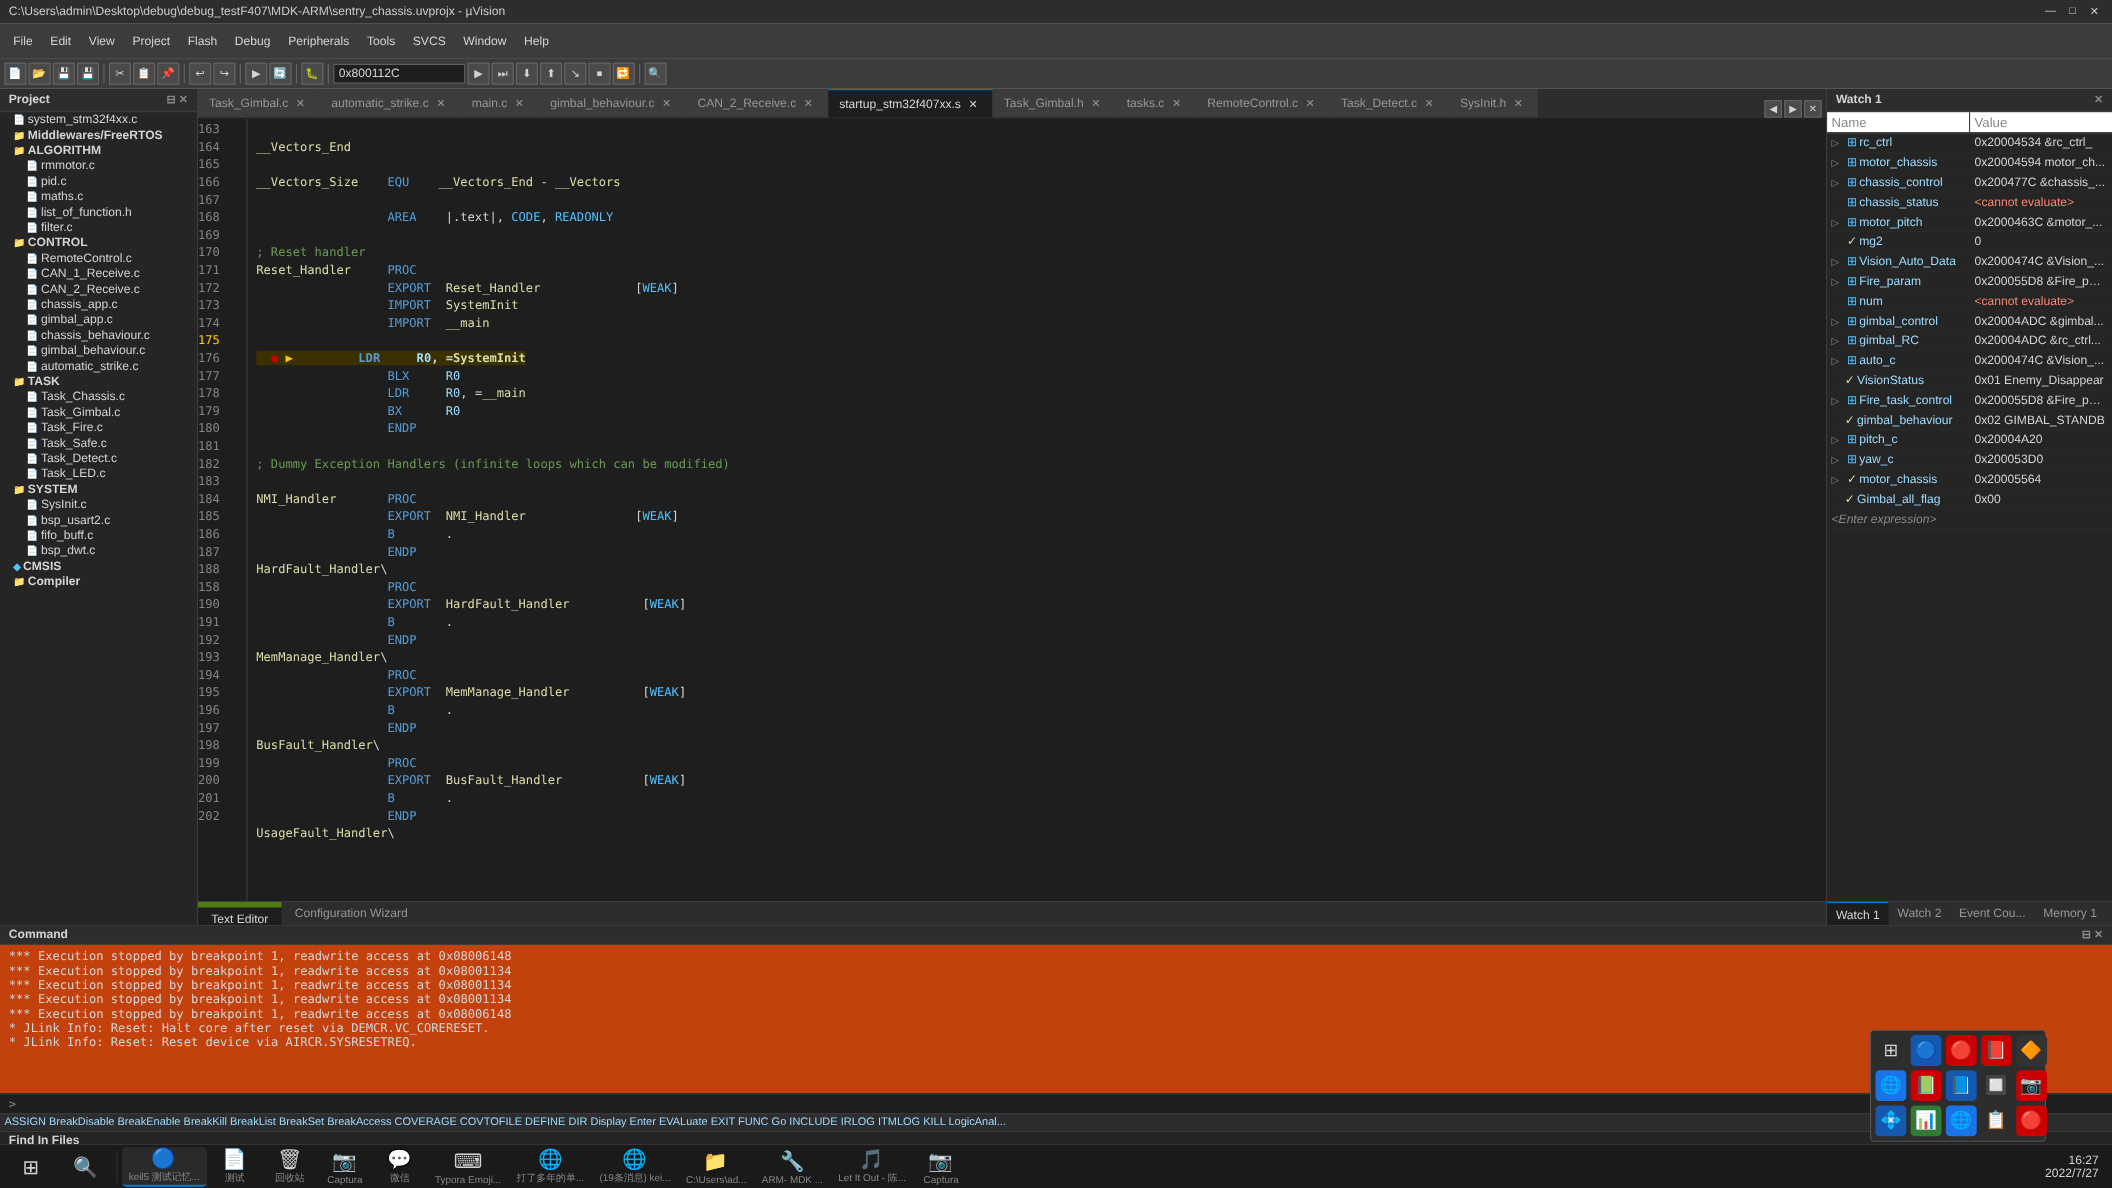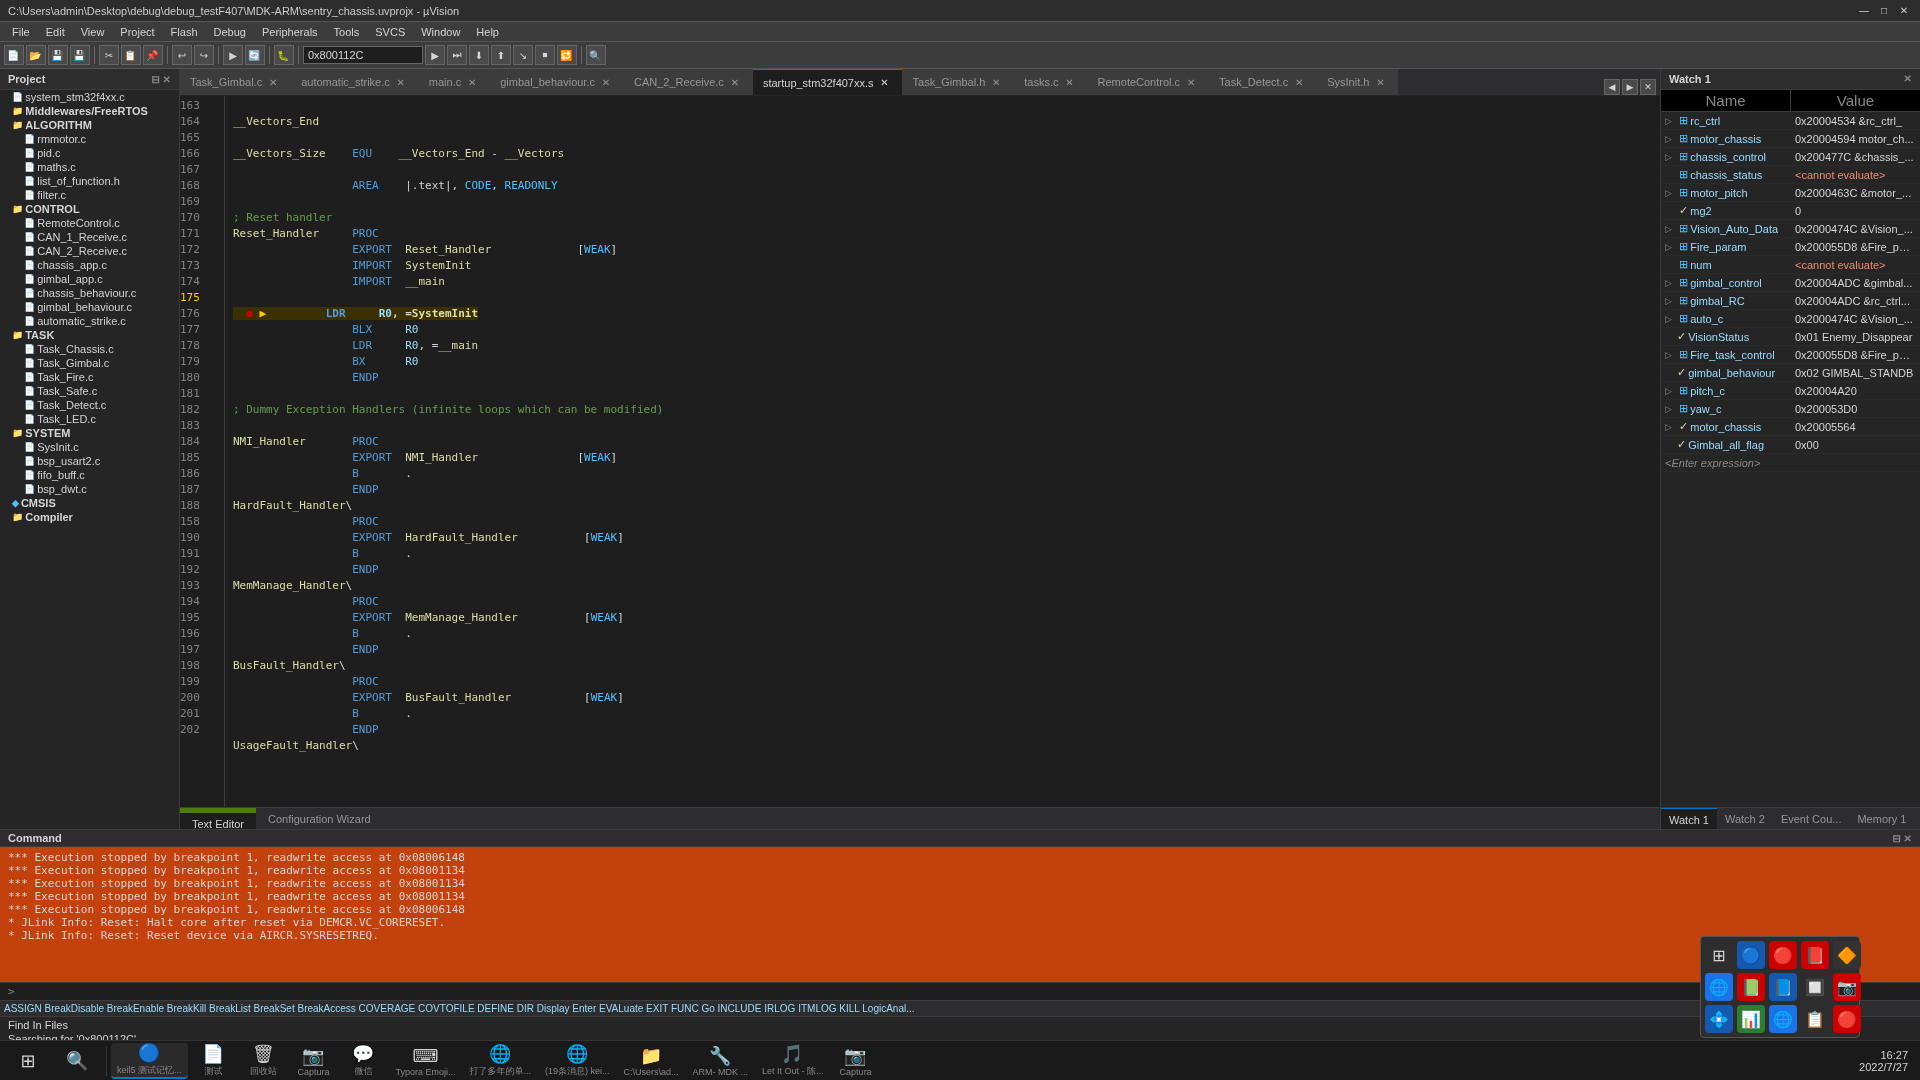--- a/index.html
+++ b/index.html
@@ -4,21 +4,21 @@
   <style>
     * { margin: 0; padding: 0; box-sizing: border-box; }
     body { font-family: 'Segoe UI', Tahoma, sans-serif; font-size: 11px; background: #1e1e1e; color: #d4d4d4; width: 1920px; height: 1080px; overflow: hidden; }
     
     
     #title-bar { background: #2d2d2d; height: 22px; display: flex; align-items: center; padding: 0 8px; color: #ccc; font-size: 11px; justify-content: space-between; border-bottom: 1px solid #555; }
     #title-bar .win-controls { display: flex; gap: 4px; }
     #title-bar .win-btn { width: 16px; height: 16px; cursor: pointer; display: flex; align-items: center; justify-content: center; font-size: 10px; color: #ccc; }
 
     
-    #menu-bar { background: #3c3c3c; height: 20px; display: flex; align-items: center; padding: 0 4px; border-bottom: 1px solid #555; }
+    #menu-bar { background: #3c3c3c; height: 32px; display: flex; align-items: center; padding: 0 4px; border-bottom: 1px solid #555; }
     .menu-item { padding: 0 8px; height: 20px; line-height: 20px; cursor: pointer; font-size: 11px; color: #d4d4d4; }
 
     
     #toolbars { background: #3c3c3c; border-bottom: 1px solid #555; padding: 2px 4px; display: flex; flex-direction: column; gap: 2px; }
     .toolbar-row { display: flex; align-items: center; gap: 2px; height: 22px; }
     .tb-btn { width: 20px; height: 20px; background: #4a4a4a; border: 1px solid #666; cursor: pointer; display: flex; align-items: center; justify-content: center; font-size: 10px; color: #d4d4d4; }
     .tb-sep { width: 1px; height: 18px; background: #666; margin: 0 2px; }
     .tb-input { background: #1e1e1e; border: 1px solid #666; color: #d4d4d4; font-size: 11px; height: 18px; padding: 0 4px; width: 100px; }
 
     
@@ -446,21 +446,21 @@
         <div class="bottom-tab active">Text Editor</div>
         <div class="bottom-tab">Configuration Wizard</div>
       </div>
     </div>
 
     <div id="watch-panel">
       <div id="watch-panel-header">
         <span>Watch 1</span>
         <span style="font-size:10px; color:#888;">✕</span>
       </div>
-      <div style="display:flex; background:#000000; border-bottom:1px solid #3c3c3c; font-size:15px;text-align:center;">
+      <div style="display:flex; background:#ffffff; border-bottom:1px solid #3c3c3c; font-size:12px;">
         <div style="width:130px; padding:2px 4px; color:#888; border-right:1px solid #3c3c3c;">Name</div>
         <div style="flex:1; padding:2px 4px; color:#888;">Value</div>
       </div>
       <div id="watch-table">
         <div class="watch-row">
           <div class="watch-name"><span class="watch-expand">▷</span><span style="color:#4fc1ff;">⊞</span> rc_ctrl</div>
           <div class="watch-value">0x20004534 &amp;rc_ctrl_</div>
         </div>
         <div class="watch-row">
           <div class="watch-name"><span class="watch-expand">▷</span><span style="color:#4fc1ff;">⊞</span> motor_chassis</div>
@@ -563,21 +563,21 @@
       <div style="color:#d4d4d4;">* JLink Info: Reset: Reset device via AIRCR.SYSRESETREQ.</div>
     </div>
     <div id="command-input-row">
       <span style="color:#888; margin-right:4px;">&gt;</span>
       <input id="command-input" type="text" placeholder="" style="">
     </div>
     <div id="autocomplete-bar">
       <span>ASSIGN BreakDisable BreakEnable BreakKill BreakList BreakSet BreakAccess COVERAGE COVTOFILE DEFINE DIR Display Enter EVALuate EXIT FUNC Go INCLUDE IRLOG ITMLOG KILL LogicAnal...</span>
     </div>
     <div id="find-in-files">
-      <div style="font-weight:normal; margin-bottom:2px;">Find In Files</div>
+      <div style="font-weight:bold; margin-bottom:2px;">Find In Files</div>
       <div>Searching for '0x800112C'...</div>
       <div>Lines matched: 0      Files matched: 0      Total files searched: 152</div>
     </div>
   </div>
 </div>
 
 <div id="taskbar">
   <div class="taskbar-btn">
     <span class="taskbar-icon">⊞</span>
   </div>

